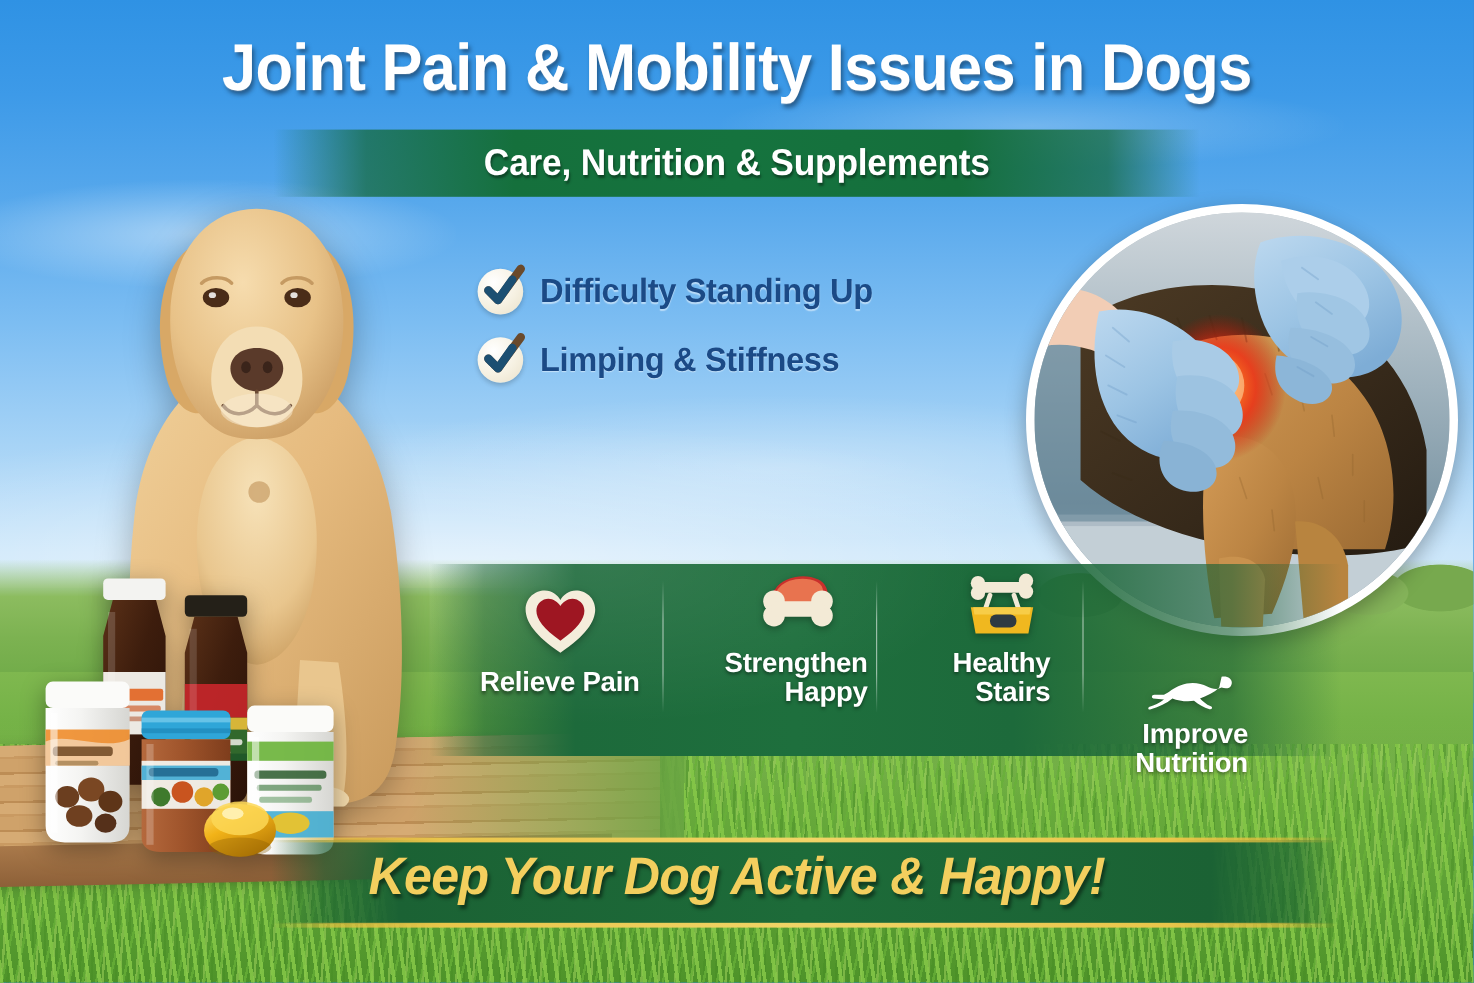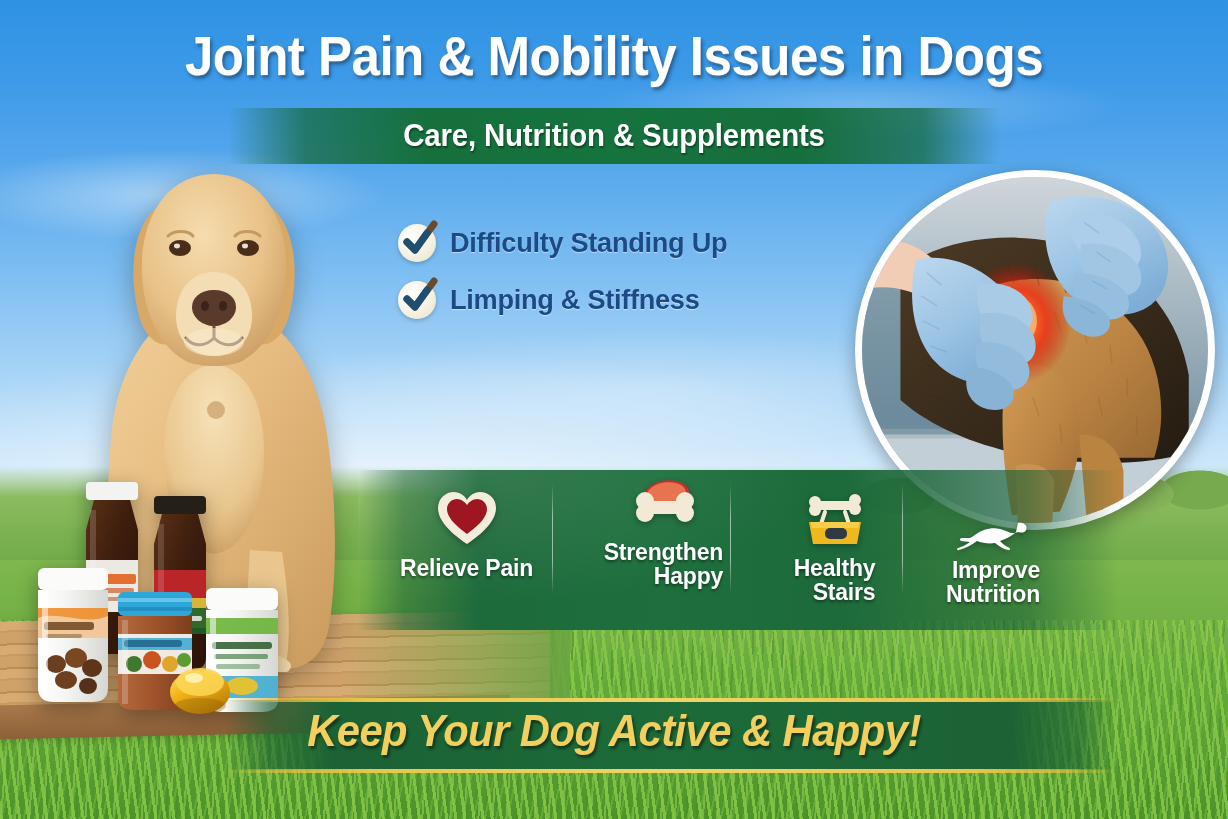--- a/index.html
+++ b/index.html
@@ -184,22 +184,22 @@
     font-size:23px; font-weight:bold; line-height:1.06;
     letter-spacing:-0.2px;
     text-shadow:0 2px 3px rgba(0,0,0,.45);
   }
   .divider {
     position:absolute; top:14px; width:1px; height:110px;
     background:linear-gradient(180deg, rgba(255,255,255,0), rgba(255,255,255,.55) 30%, rgba(255,255,255,.55) 70%, rgba(255,255,255,0));
   }
   .b1 { padding-top:16px; }
   .b2 { }
-  .b3 { padding-top:16px; }
-  .b4 { padding-top:48px; }
+  .b3 { }
+  .b4 { padding-top:70px;margin-top:19px; }
 
   
   .cta-band {
     position:absolute; left:226px; top:700px; width:890px; height:70px;
     background:linear-gradient(90deg,
       rgba(21,95,50,0) 0%, rgba(21,95,50,.6) 5%, #1b6234 12%,
       #1d6b39 50%, #1b6234 88%, rgba(21,95,50,.6) 96%, rgba(21,95,50,0) 100%);
   }
   .cta-rule {
     position:absolute; left:226px; width:890px; height:4px;

